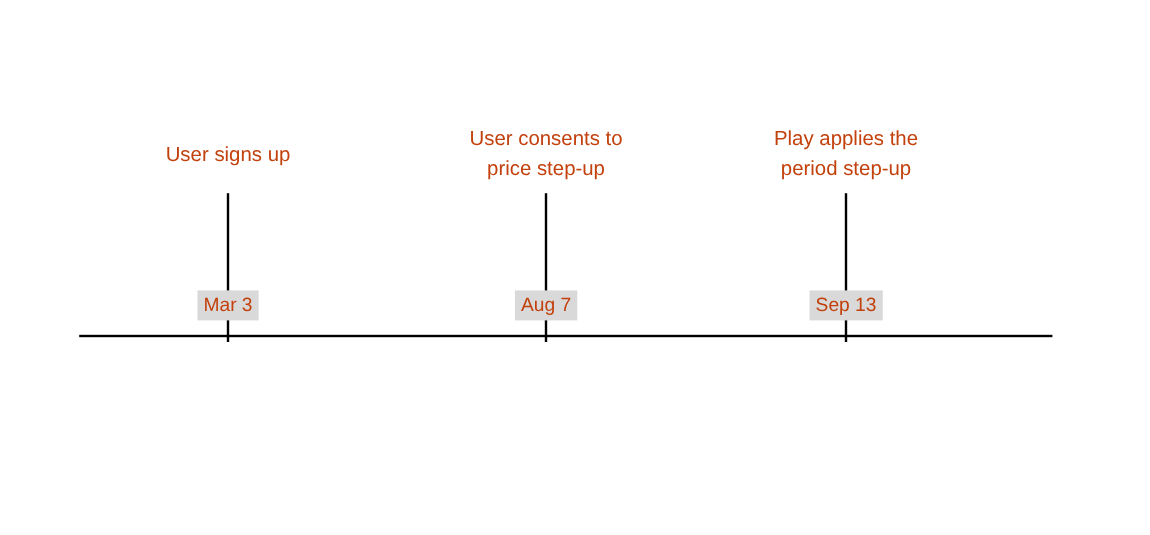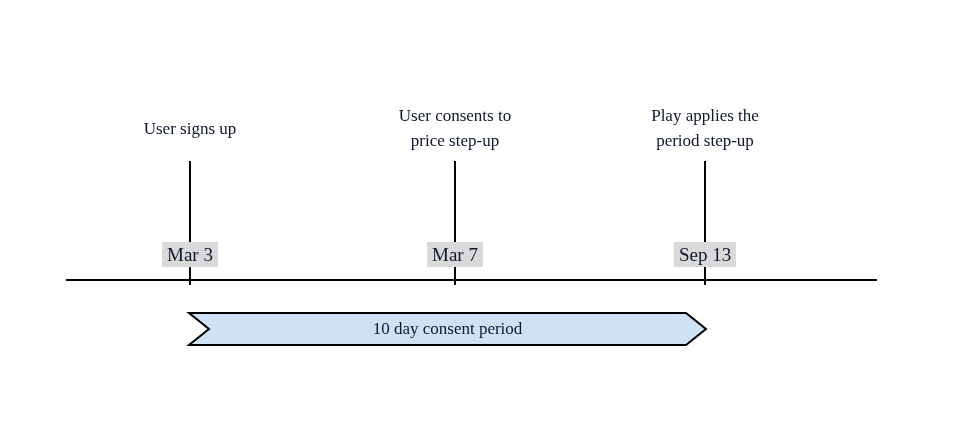--- a/index.html
+++ b/index.html
@@ -5,22 +5,22 @@
   html, body {
     margin: 0;
     padding: 0;
     background: #ffffff;
   }
   .canvas {
     position: relative;
     width: 958px;
     height: 446px;
     background: #ffffff;
-    font-family: Liberation Serif, serif;
-    color: #0f172a;
+    font-family: Liberation Sans, sans-serif;
+    color: #c2410c;
     overflow: hidden;
   }
 
   
   .event        { position: absolute; --cx: 0px; }
   .event-0      { --cx: 190px; }
   .event-1      { --cx: 455px; }
   .event-2      { --cx: 705px; }
 
   .event-title {
@@ -49,21 +49,21 @@
 
   .event-date {
     position: absolute;
     left: var(--cx);
     top: 242px;
     transform: translateX(-50%);
     height: 25px;
     line-height: 25px;
     padding: 0 5px;
     background: #d9d9d9;
-    font-size: 19px;
+    font-size: 16px;
     white-space: nowrap;
     z-index: 2;
   }
 
   
   .timeline-axis {
     position: absolute;
     left: 66px;
     top: 279px;
     width: 811px;
@@ -106,32 +106,26 @@
   <div class="event event-0">
     <div class="event-title">User signs up</div>
     <div class="event-tick"></div>
     <div class="event-date">Mar 3</div>
   </div>
 
   <div class="event event-1">
     <div class="event-title">User consents to
 price step-up</div>
     <div class="event-tick"></div>
-    <div class="event-date">Mar 7</div>
+    <div class="event-date">Aug 7</div>
   </div>
 
   <div class="event event-2">
     <div class="event-title">Play applies the
 period step-up</div>
     <div class="event-tick"></div>
     <div class="event-date">Sep 13</div>
   </div>
 
   <div class="timeline-axis"></div>
 
-  <div class="banner">
-    <svg width="519" height="34" viewBox="0 0 519 34" aria-hidden="true">
-      <polygon points="1,1 498,1 518,17 498,33 1,33 21,17" fill="#cfe2f3" stroke="#000000" stroke-width="2" stroke-linejoin="miter"></polygon>
-    </svg>
-    <div class="banner-label">10 day consent period</div>
-  </div>
 
 </div>
 
 </body></html>

